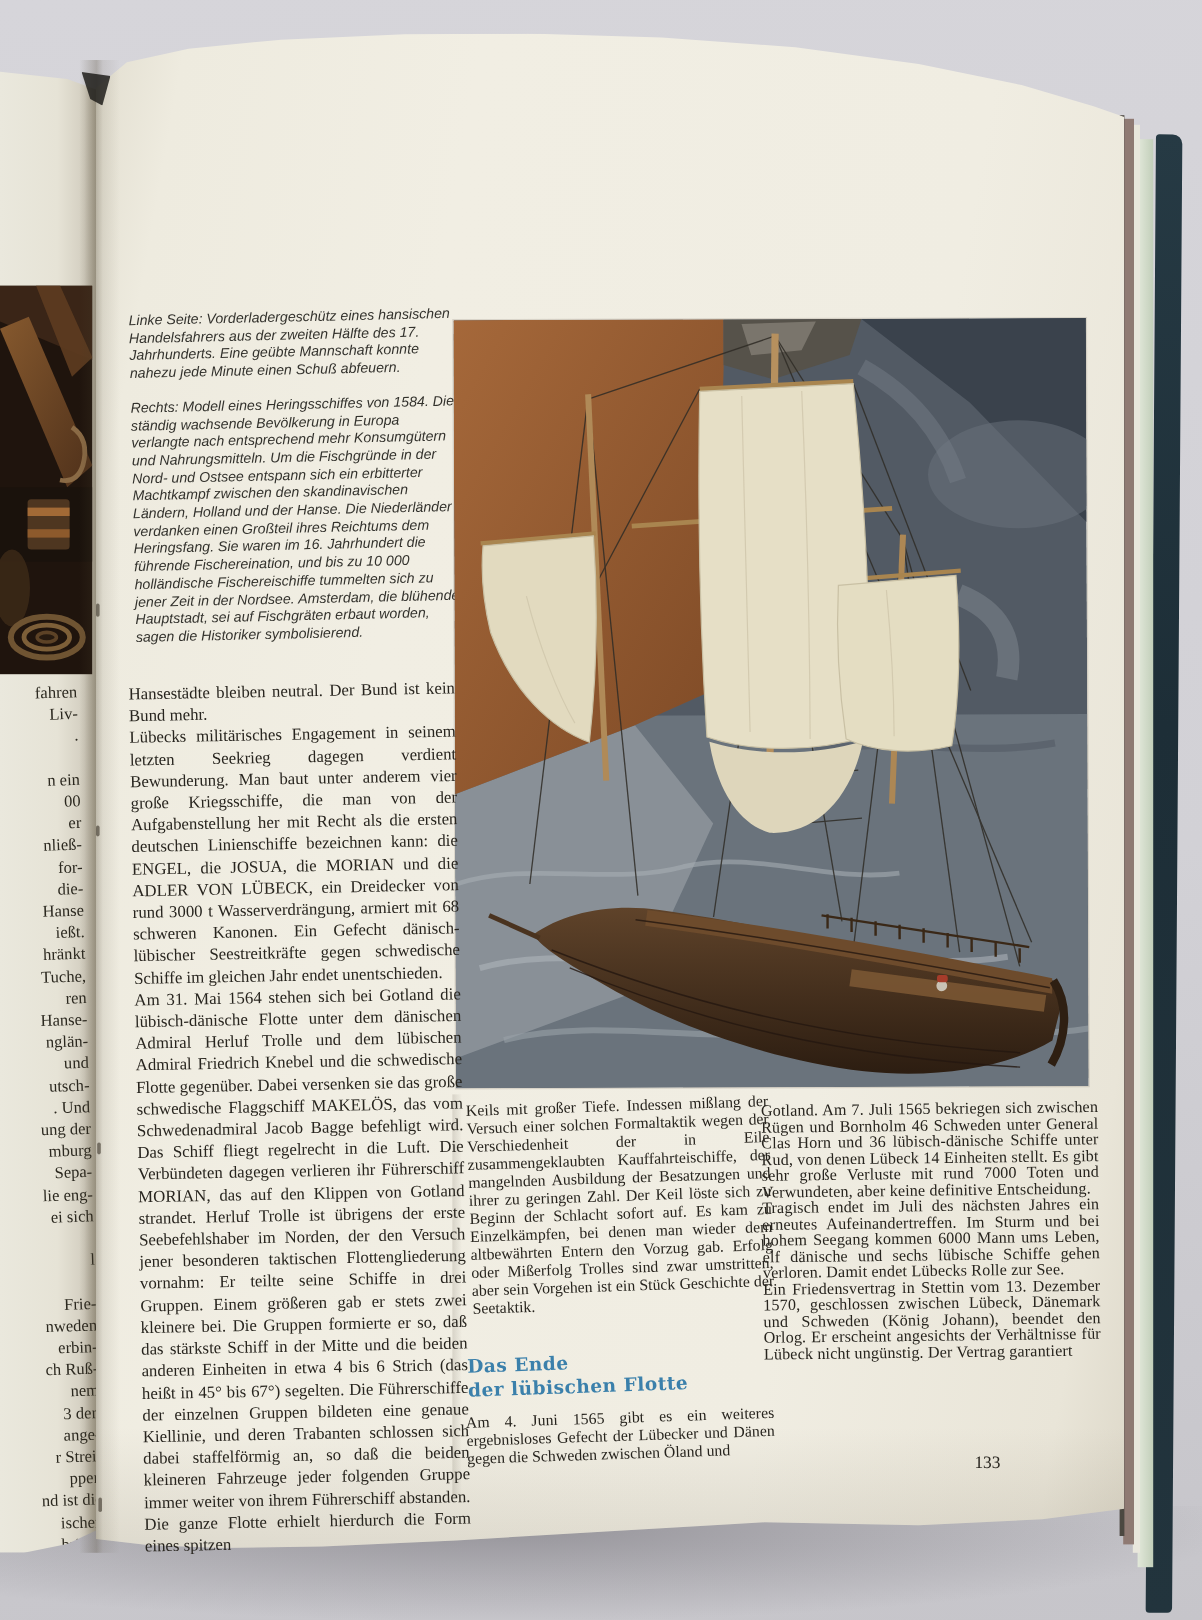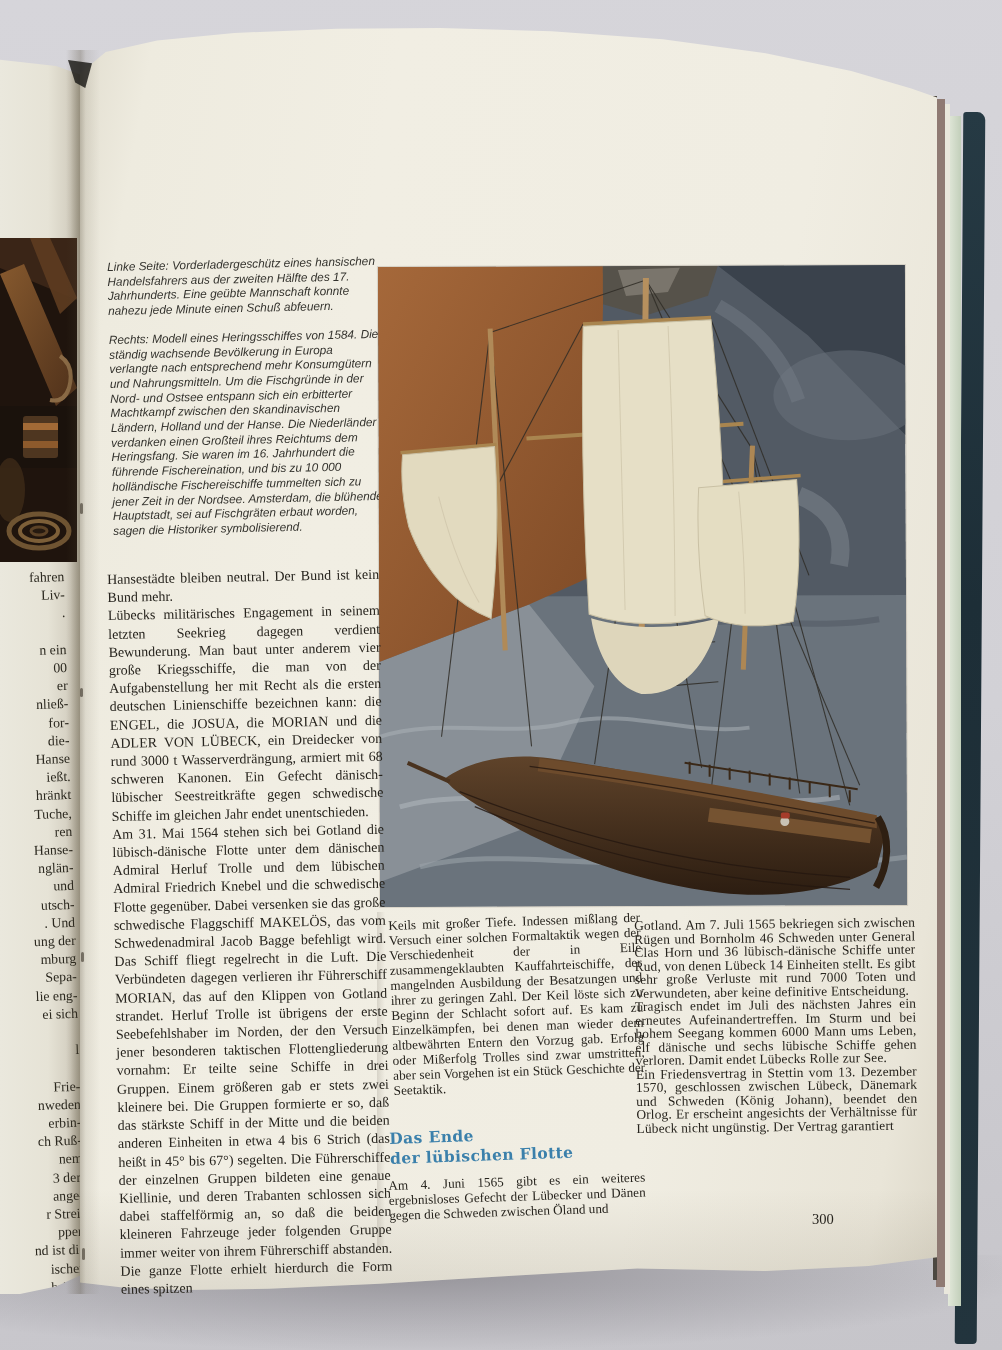--- a/index.html
+++ b/index.html
@@ -273,15 +273,15 @@
   <div class="bodytext col2b">
       <div class="para">Am 4. Juni 1565 gibt es ein weiteres ergebnisloses Gefecht der Lübecker und Dänen gegen die Schweden zwischen Öland und</div>
     </div>
 
   <div class="bodytext col3">
       <div class="para">Gotland. Am 7. Juli 1565 bekriegen sich zwischen Rügen und Bornholm 46 Schweden unter General Clas Horn und 36 lübisch-dänische Schiffe unter Rud, von denen Lübeck 14 Einheiten stellt. Es gibt sehr große Verluste mit rund 7000 Toten und Verwundeten, aber keine definitive Entscheidung.</div>
       <div class="para">Tragisch endet im Juli des nächsten Jahres ein erneutes Aufeinandertreffen. Im Sturm und bei hohem Seegang kommen 6000 Mann ums Leben, elf dänische und sechs lübische Schiffe gehen verloren. Damit endet Lübecks Rolle zur See.</div>
       <div class="para">Ein Friedensvertrag in Stettin vom 13. Dezember 1570, geschlossen zwischen Lübeck, Dänemark und Schweden (König Johann), beendet den Orlog. Er erscheint angesichts der Verhältnisse für Lübeck nicht ungünstig. Der Vertrag garantiert</div>
     </div>
 
-  <div class="pagenum">300</div>
+  <div class="pagenum">133</div>
 
 </div>
 
 </body></html>

